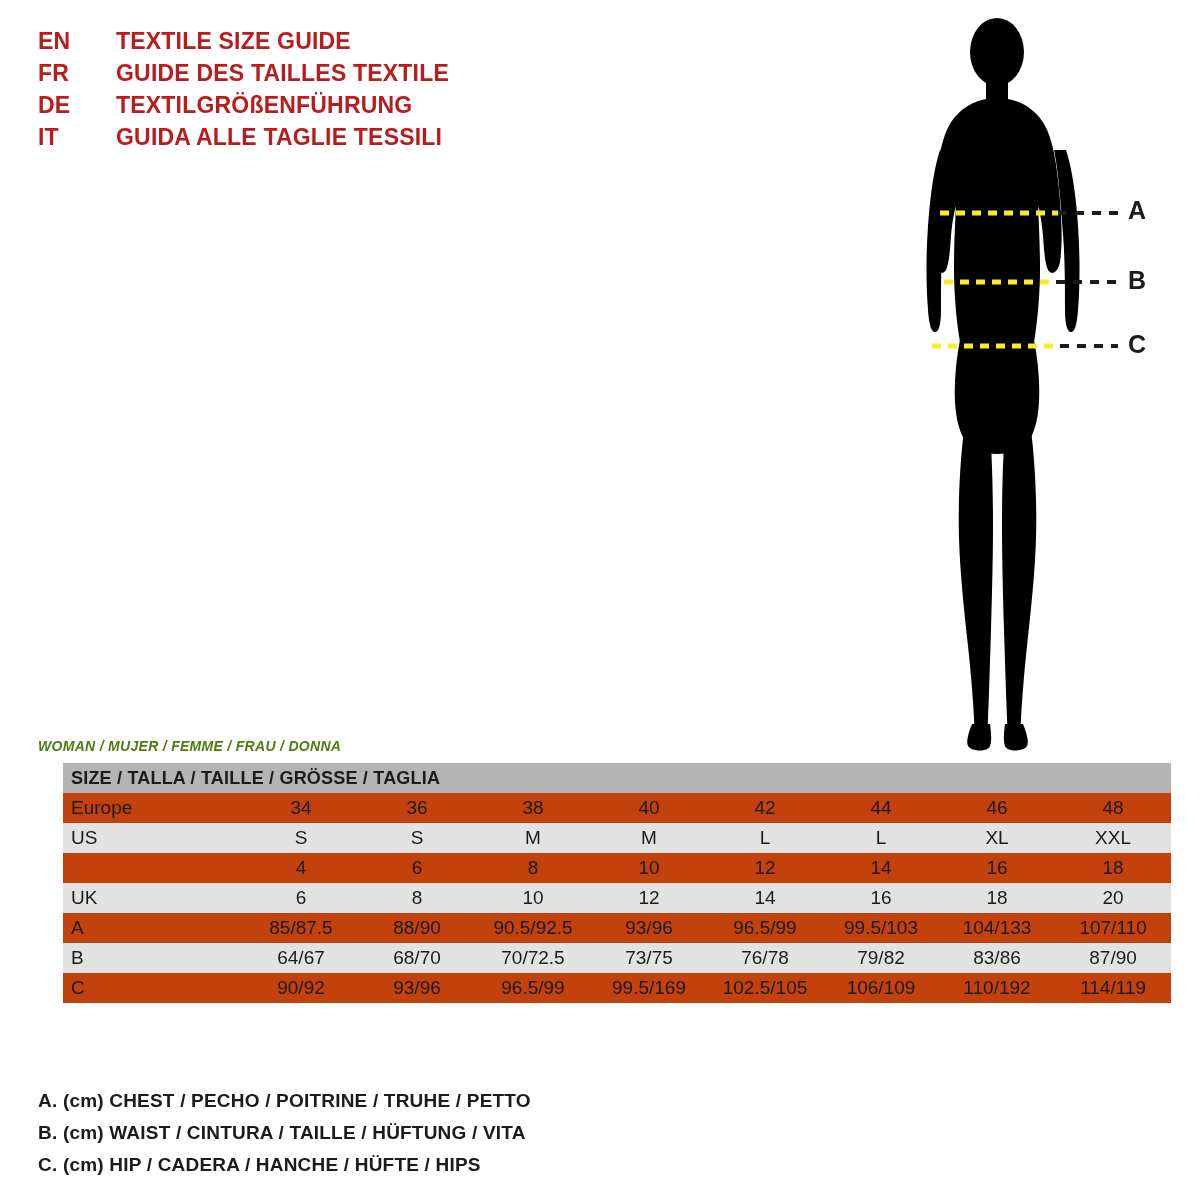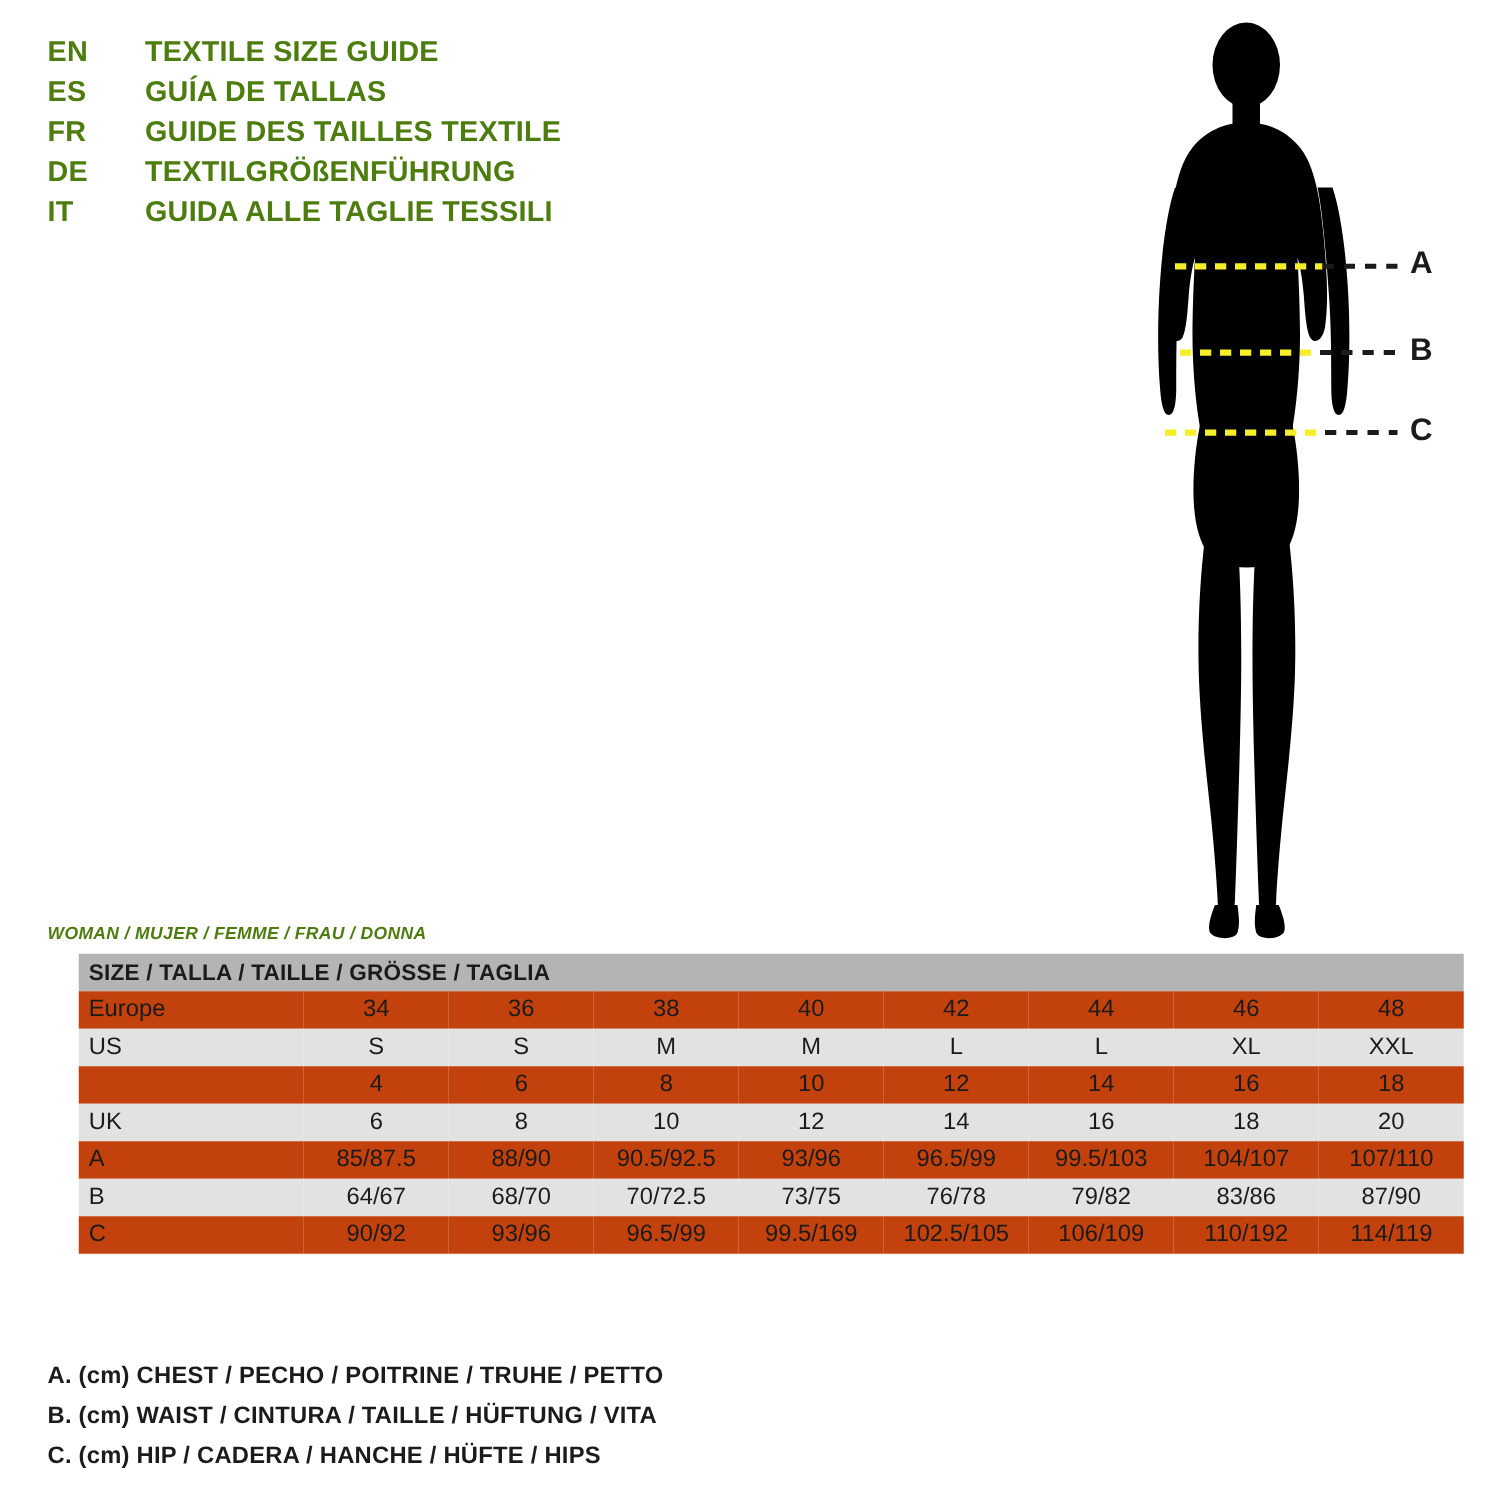--- a/index.html
+++ b/index.html
@@ -23,21 +23,21 @@
     top: 28px;
     width: 520px;
   }
   .title-row {
     display: flex;
     align-items: baseline;
     height: 32px;
     font-size: 23px;
     font-weight: bold;
     letter-spacing: 0.2px;
-    color: #4d7c0f;
+    color: #b91c1c;
   }
   .title-lang {
     width: 78px;
     flex: 0 0 78px;
   }
   .title-text {
     white-space: nowrap;
   }
 
   
@@ -126,24 +126,20 @@
     white-space: nowrap;
   }
 </style>
 </head>
 <body>
 
 <div id="title-block">
   <div class="title-row">
     <span class="title-lang">EN</span>
     <span class="title-text">TEXTILE SIZE GUIDE</span>
-  </div>
-  <div class="title-row">
-    <span class="title-lang">ES</span>
-    <span class="title-text">GUÍA DE TALLAS</span>
   </div>
   <div class="title-row">
     <span class="title-lang">FR</span>
     <span class="title-text">GUIDE DES TAILLES TEXTILE</span>
   </div>
   <div class="title-row">
     <span class="title-lang">DE</span>
     <span class="title-text">TEXTILGRÖßENFÜHRUNG</span>
   </div>
   <div class="title-row">
@@ -315,21 +311,21 @@
       </tr>
 
       <tr class="zebra-a">
         <td class="rowlabel">A</td>
         <td class="cell">85/87.5</td>
         <td class="cell">88/90</td>
         <td class="cell">90.5/92.5</td>
         <td class="cell">93/96</td>
         <td class="cell">96.5/99</td>
         <td class="cell">99.5/103</td>
-        <td class="cell">104/107</td>
+        <td class="cell">104/133</td>
         <td class="cell">107/110</td>
       </tr>
 
       <tr class="zebra-b">
         <td class="rowlabel">B</td>
         <td class="cell">64/67</td>
         <td class="cell">68/70</td>
         <td class="cell">70/72.5</td>
         <td class="cell">73/75</td>
         <td class="cell">76/78</td>

